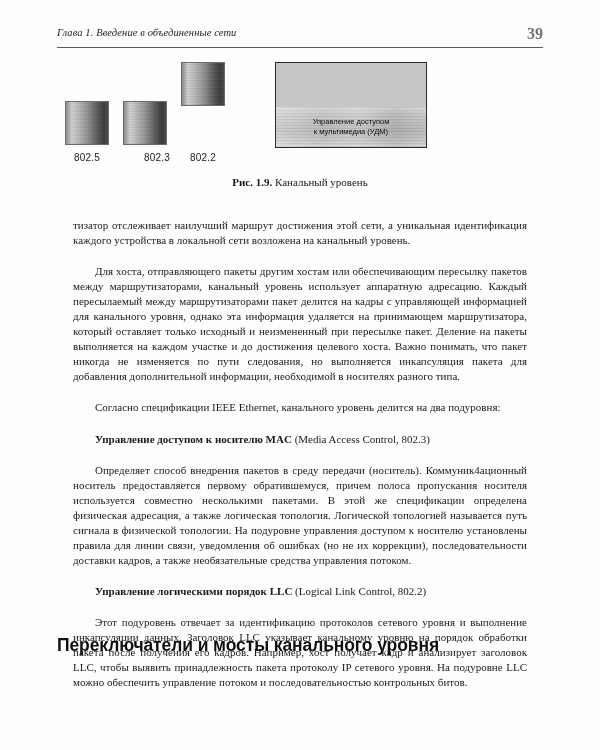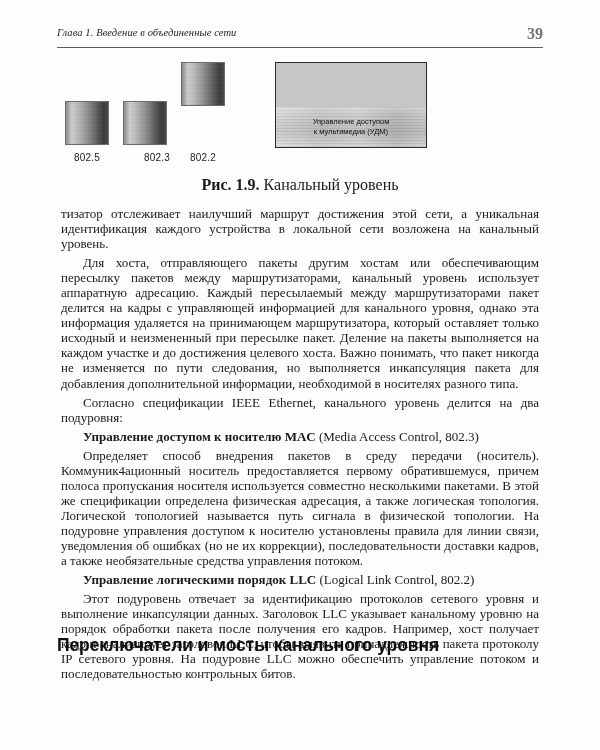--- a/index.html
+++ b/index.html
@@ -175,35 +175,35 @@
     top: 44px;
     height: 40px;
   }
 
   .fig-caption {
     position: absolute;
     left: 57px;
     top: 176px;
     width: 486px;
     text-align: center;
-    font-size: 16px;
+    font-size: 11px;
     color: #1a1a1a;
   }
   .fig-caption b { font-weight: 700; }
 
   
   .body-text {
     position: absolute;
     left: 57px;
     top: 202px;
     width: 486px;
   }
   .body-text p {
-    margin: 4px;
-    font-size: 13px;
+    margin: 16px;
+    font-size: 11px;
     line-height: 15.05px;
     text-align: justify;
     text-indent: 22px;
     color: #1a1a1a;
     hyphens: manual;
   }
   .body-text p.no-indent { text-indent: 0; }
 
   .sub-head {
     margin: 0;

